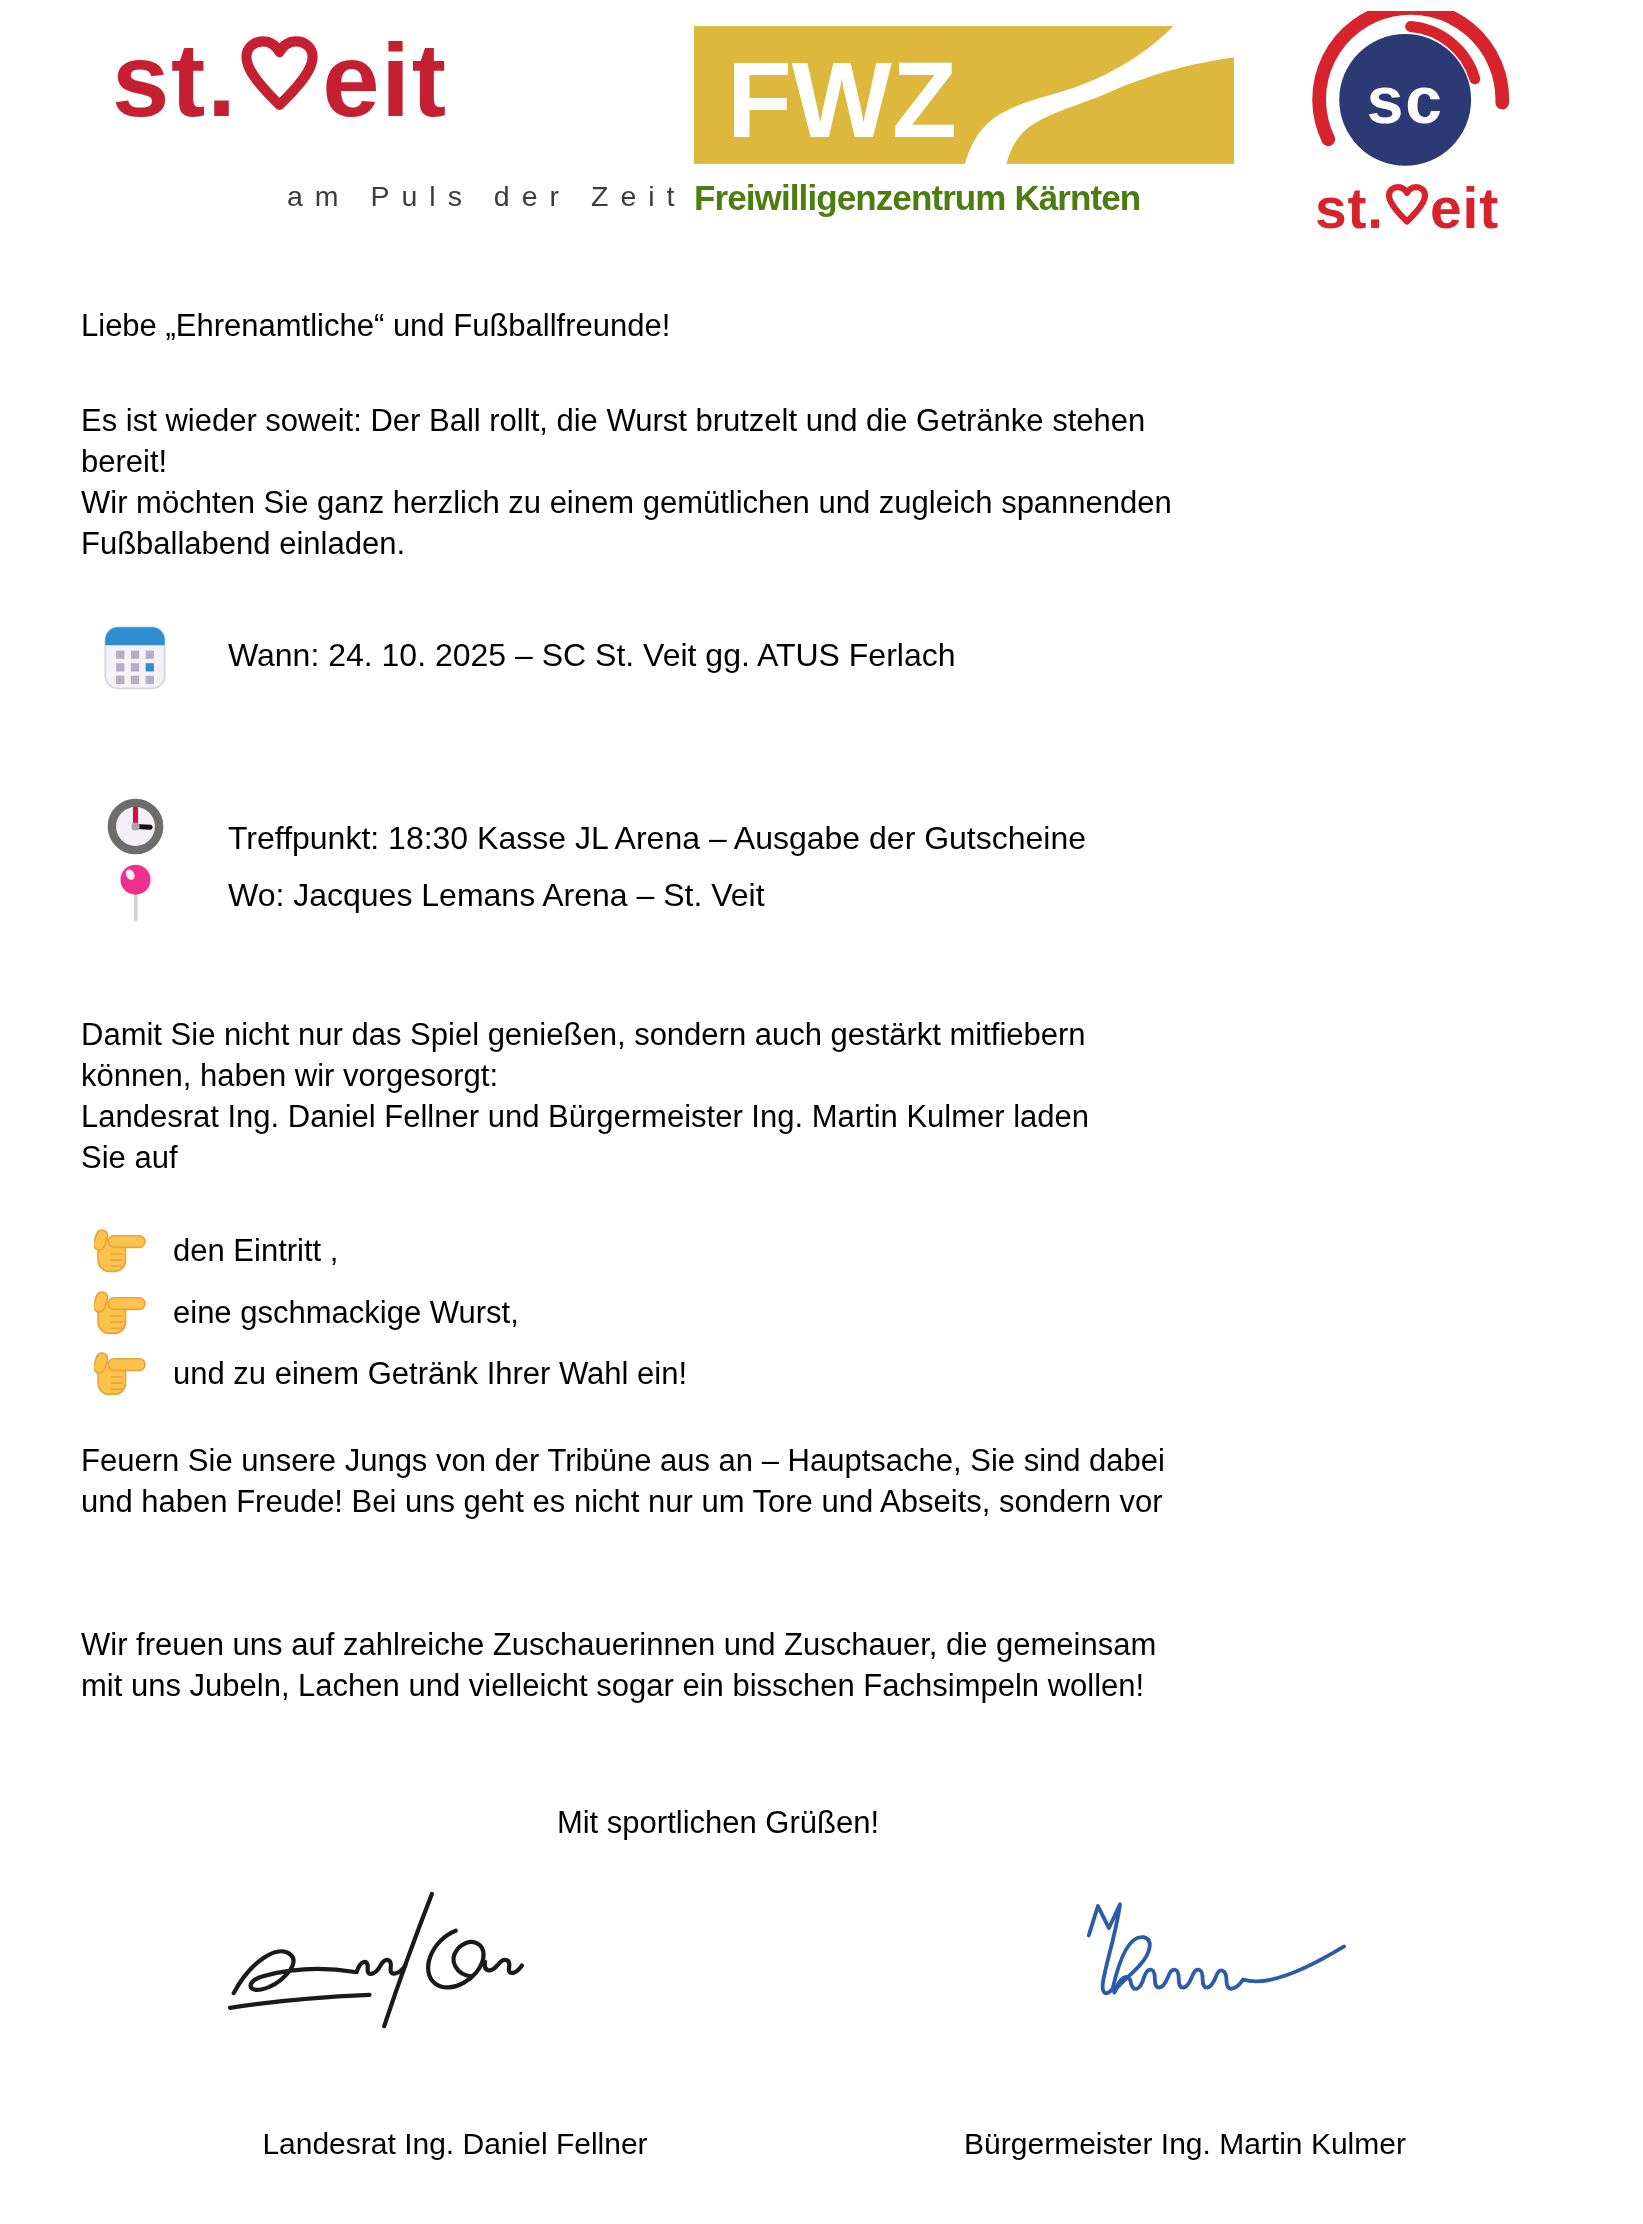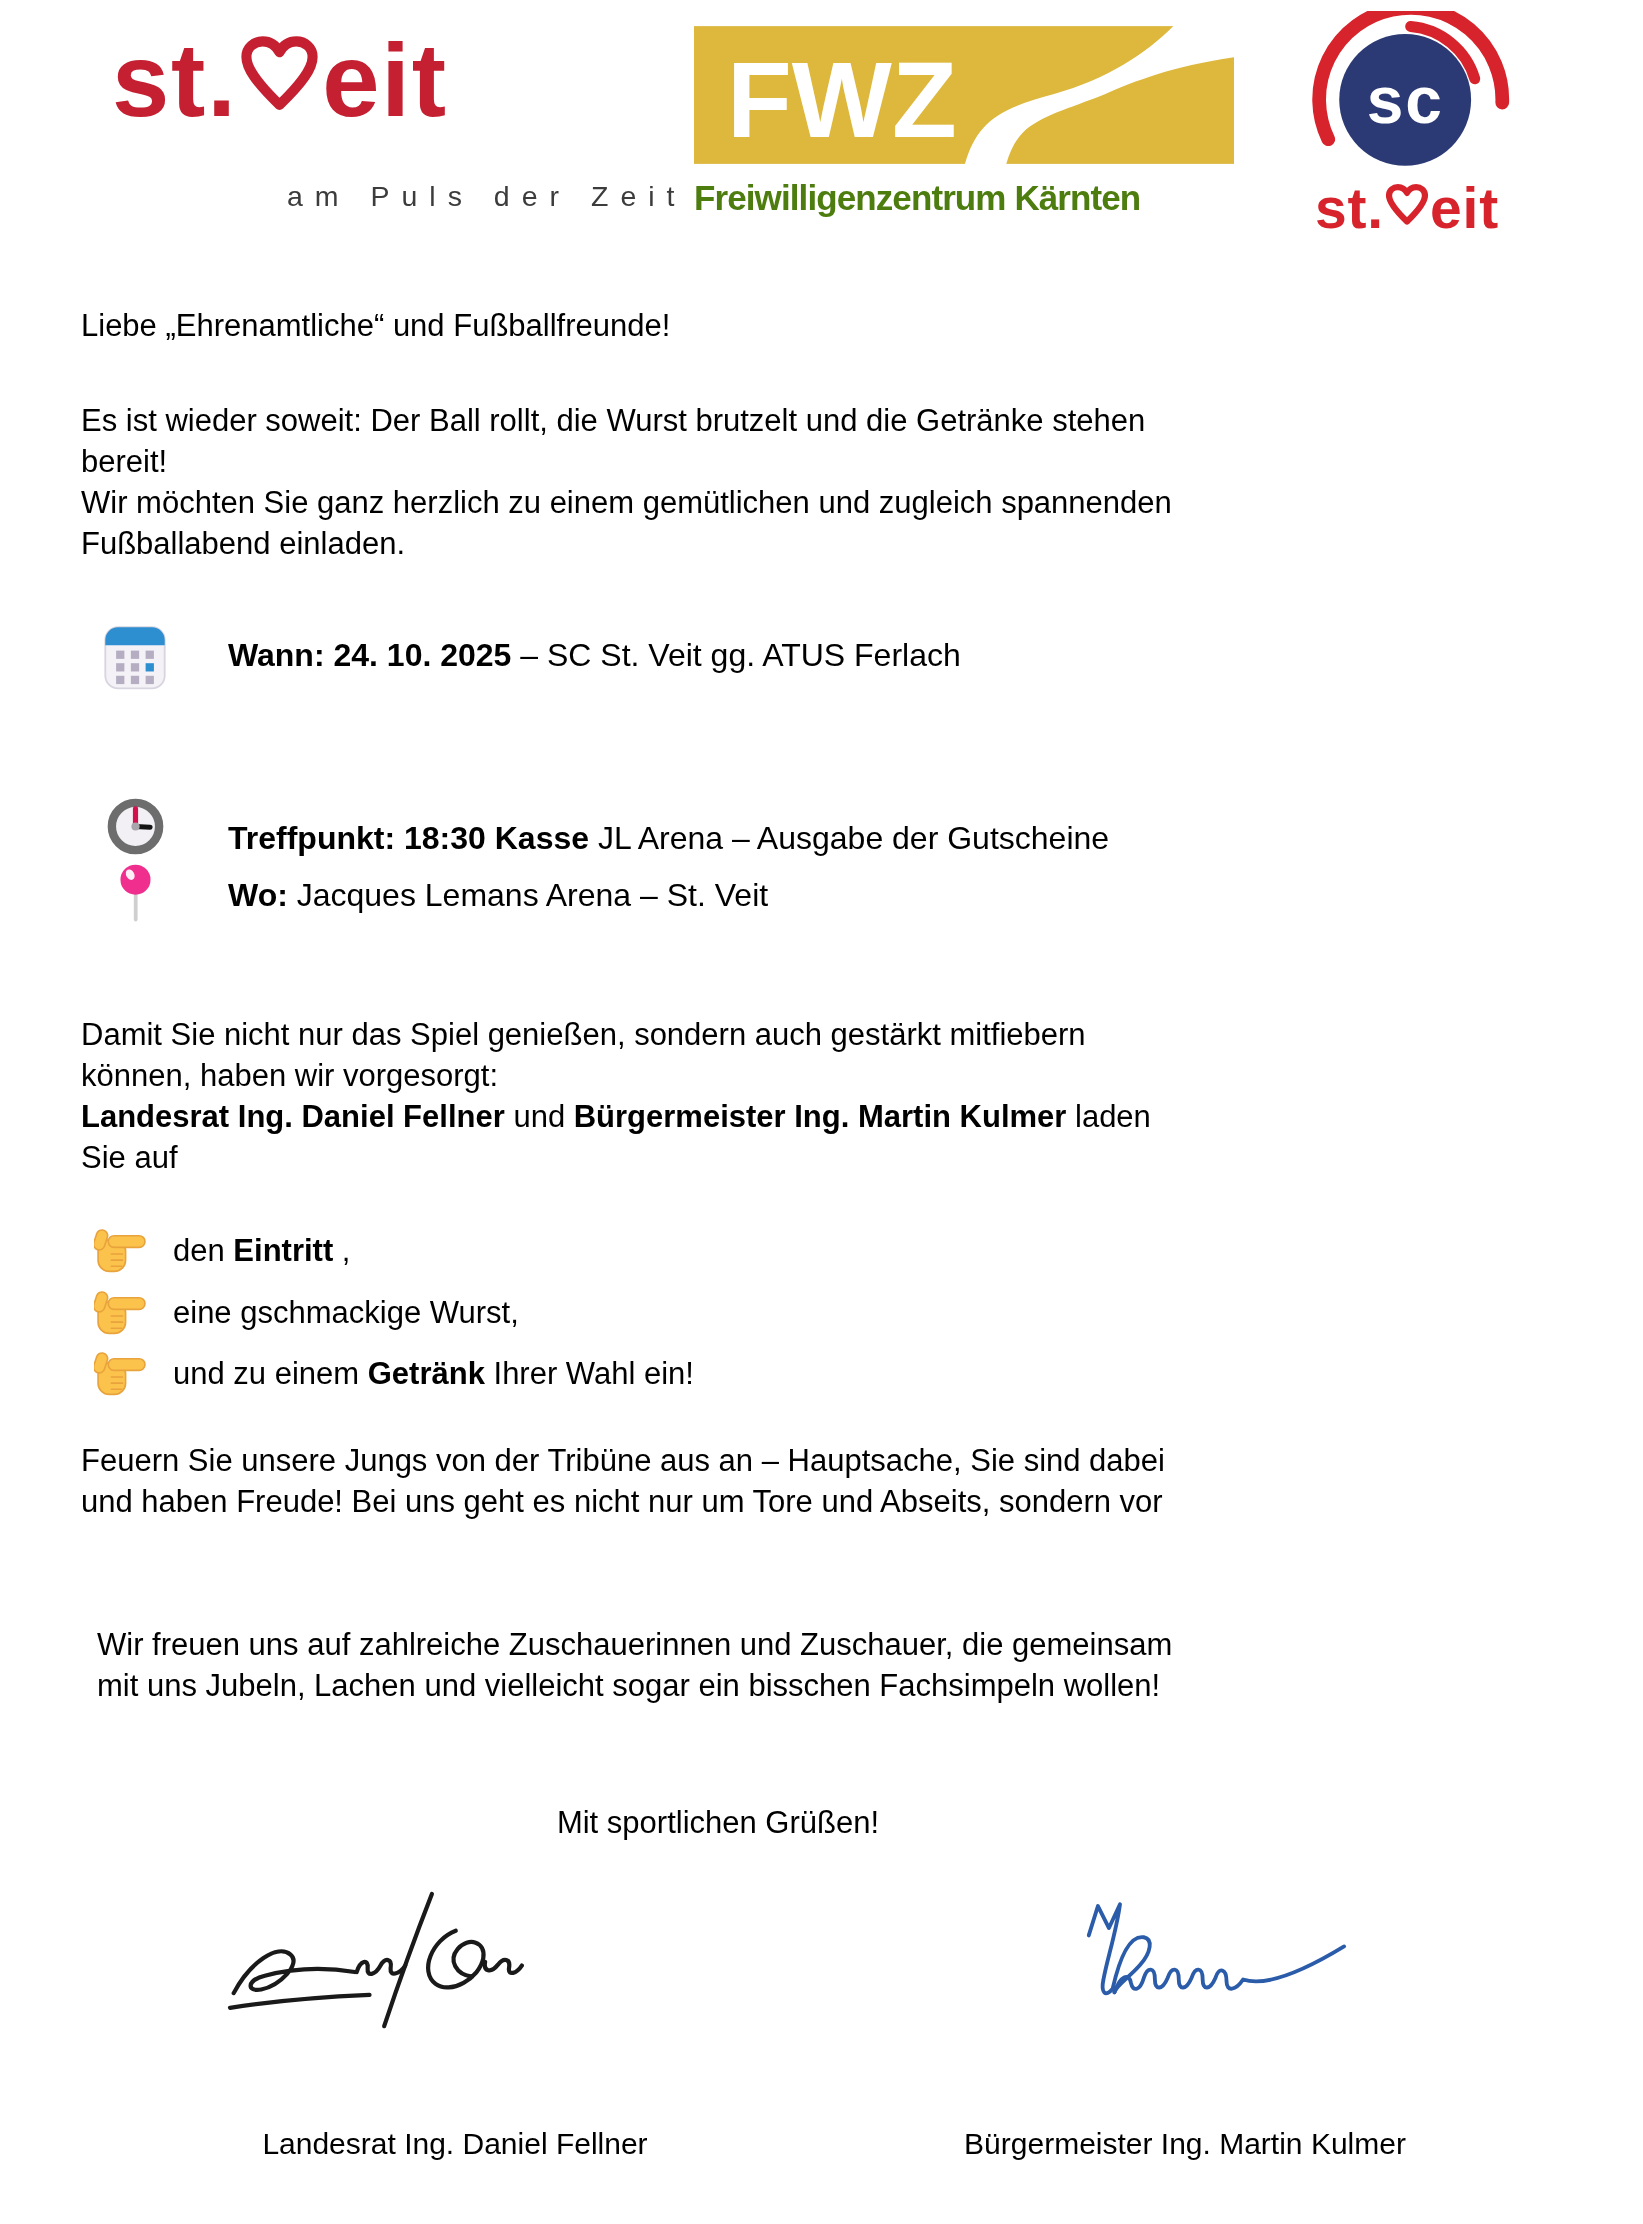--- a/index.html
+++ b/index.html
@@ -31,21 +31,21 @@
   
   .tblock{left:81px;width:1506px;font-size:31px;line-height:41px;}
   .tline{white-space:nowrap;}
   .center-line{left:0;width:1436px;text-align:center;font-size:31px;}
   .event-row{left:81px;display:flex;align-items:center;height:77px;}
   .event-icon{width:108px;display:flex;justify-content:center;align-items:center;flex:none;}
   .event-text{margin-left:39px;font-size:32px;white-space:nowrap;}
   .bullet-row{left:92px;display:flex;align-items:center;height:59px;}
   .bullet-icon{width:57px;display:flex;justify-content:center;align-items:center;flex:none;}
   .bullet-text{margin-left:24px;font-size:31px;white-space:nowrap;}
-  b{font-weight:bold;}
+  b{font-weight:normal;}
   
   .sig{pointer-events:none;}
   .names{top:2127px;font-size:30px;}
   .name-left{left:216px;width:478px;text-align:center;}
   .name-right{left:946px;width:478px;text-align:center;}
 </style>
 </head>
 <body>
 
 <div class="abs stveit-wordmark">
@@ -186,21 +186,21 @@
     </svg>
   </span>
   <span class="bullet-text"><span>und zu einem </span><b>Getränk</b><span> Ihrer Wahl ein!</span></span>
 </div>
 
 <div class="abs tblock" style="top:1440px;">
   <div class="tline">Feuern Sie unsere Jungs von der Tribüne aus an – Hauptsache, Sie sind dabei</div>
   <div class="tline">und haben Freude! Bei uns geht es nicht nur um Tore und Abseits, sondern vor</div>
 </div>
 
-<div class="abs tblock" style="top:1624px;margin-left:16px;">
+<div class="abs tblock" style="top:1624px;">
   <div class="tline">Wir freuen uns auf zahlreiche Zuschauerinnen und Zuschauer, die gemeinsam</div>
   <div class="tline">mit uns Jubeln, Lachen und vielleicht sogar ein bisschen Fachsimpeln wollen!</div>
 </div>
 
 <div class="abs center-line" style="top:1805px;">Mit sportlichen Grüßen!</div>
 
 <div class="abs sig" style="left:219px;top:1883px;">
   <svg width="312" height="156" viewBox="0 0 340 170">
     <g fill="none" stroke="#1a1a1a" stroke-width="4.6" stroke-linecap="round">
       <path d="M232,12 C214,58 196,108 180,156"></path>

